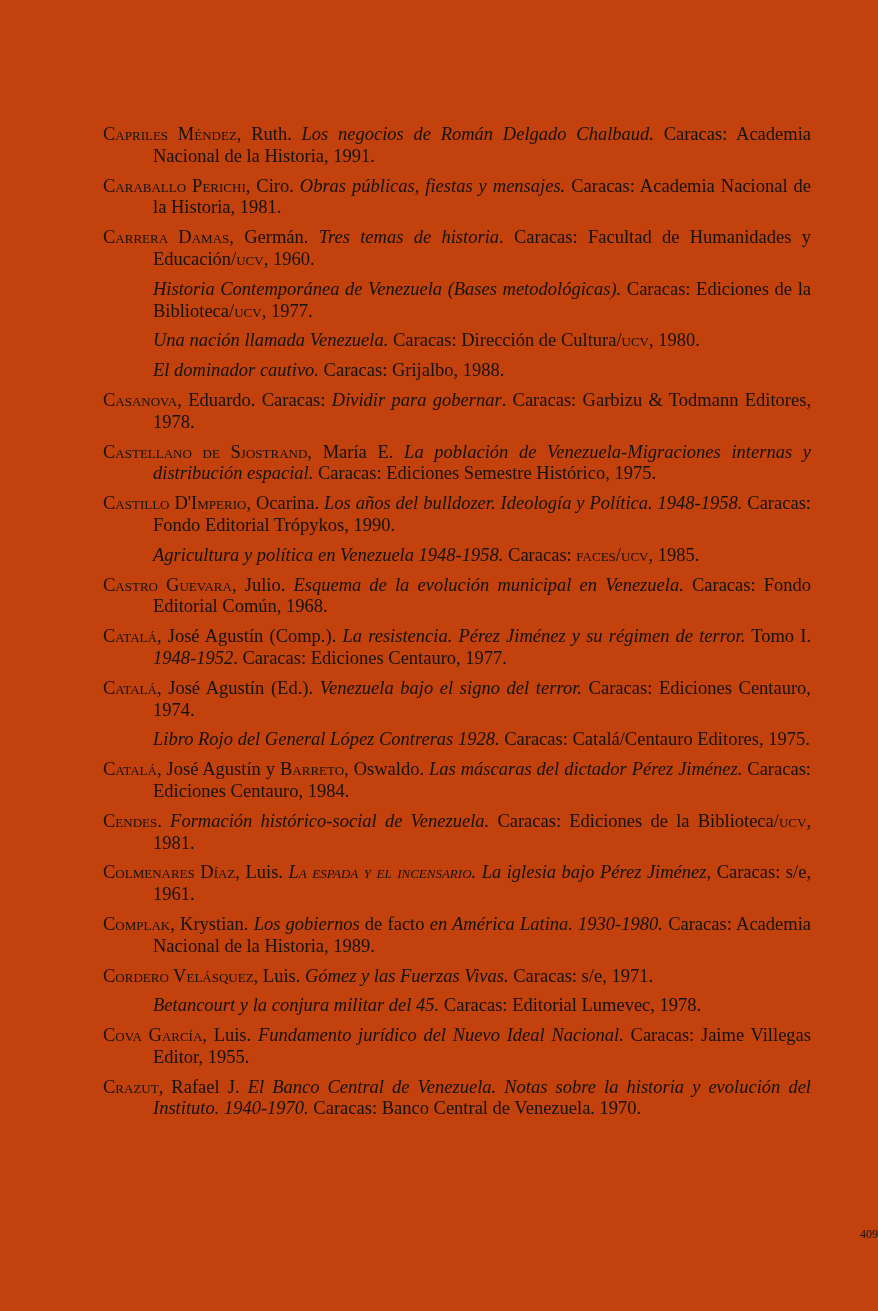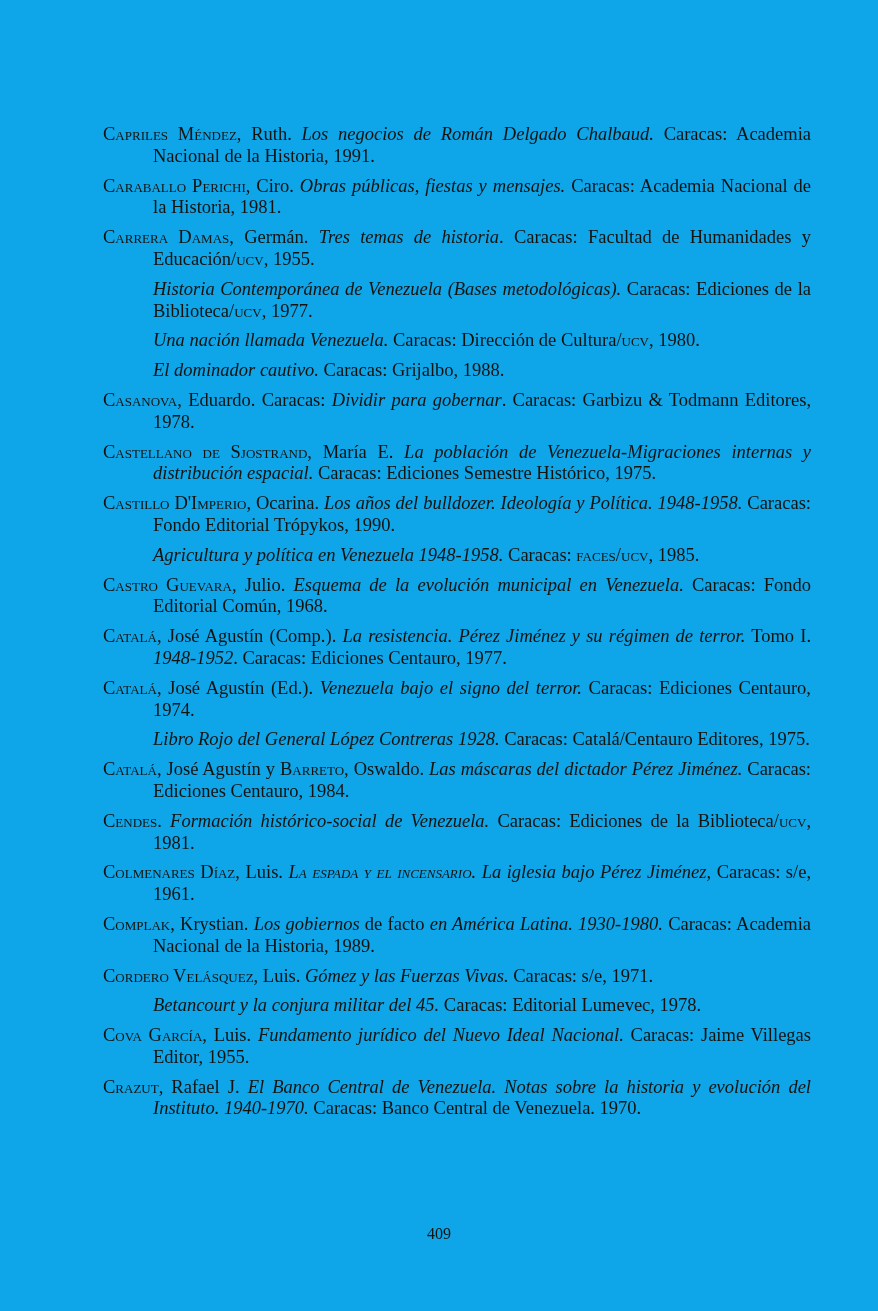--- a/index.html
+++ b/index.html
@@ -4,21 +4,21 @@
 <style>
   html, body {
     margin: 0;
     padding: 0;
     background: #fcfcfa;
   }
   .page {
     position: relative;
     width: 878px;
     height: 1311px;
-    background: #0ea5e9;
+    background: #c2410c;
     color: #151310;
     font-family: "Liberation Serif", serif;
     overflow: hidden;
   }
   .content {
     position: absolute;
     left: 103px;
     top: 124px;
     width: 708px;
   }
@@ -42,33 +42,33 @@
   }
   .s-isc {
     font-style: italic;
     font-variant: small-caps;
   }
   .pagenum {
     position: absolute;
     left: 0;
     right: 0;
     top: 1222px;
-    text-align: center;
-    font-size: 16px;
+    text-align: right;
+    font-size: 12px;
     line-height: 24px;
   }
 </style>
 </head>
 <body>
 
 <div class="page">
   <div class="content">
       <p class="entry"><span class="s-sc">Capriles Méndez</span><span class="s-r">, Ruth. </span><span class="s-i">Los negocios de Román Delgado Chalbaud.</span><span class="s-r"> Caracas: Academia Nacional de la Historia, 1991.</span></p>
       <p class="entry"><span class="s-sc">Caraballo Perichi</span><span class="s-r">, Ciro. </span><span class="s-i">Obras públicas, fiestas y mensajes.</span><span class="s-r"> Caracas: Academia Nacional de la Historia, 1981.</span></p>
-      <p class="entry"><span class="s-sc">Carrera Damas</span><span class="s-r">, Germán. </span><span class="s-i">Tres temas de historia</span><span class="s-r">. Caracas: Facultad de Humanidades y Educación/</span><span class="s-sc">ucv</span><span class="s-r">, 1955.</span></p>
+      <p class="entry"><span class="s-sc">Carrera Damas</span><span class="s-r">, Germán. </span><span class="s-i">Tres temas de historia</span><span class="s-r">. Caracas: Facultad de Humanidades y Educación/</span><span class="s-sc">ucv</span><span class="s-r">, 1960.</span></p>
       <p class="entry cont"><span class="s-i">Historia Contemporánea de Venezuela (Bases metodológicas).</span><span class="s-r"> Caracas: Ediciones de la Biblioteca/</span><span class="s-sc">ucv</span><span class="s-r">, 1977.</span></p>
       <p class="entry cont"><span class="s-i">Una nación llamada Venezuela.</span><span class="s-r"> Caracas: Dirección de Cultura/</span><span class="s-sc">ucv</span><span class="s-r">, 1980.</span></p>
       <p class="entry cont"><span class="s-i">El dominador cautivo.</span><span class="s-r"> Caracas: Grijalbo, 1988.</span></p>
       <p class="entry"><span class="s-sc">Casanova</span><span class="s-r">, Eduardo. Caracas: </span><span class="s-i">Dividir para gobernar</span><span class="s-r">. Caracas: Garbizu &amp; Todmann Editores, 1978.</span></p>
       <p class="entry"><span class="s-sc">Castellano de Sjostrand</span><span class="s-r">, María E. </span><span class="s-i">La población de Venezuela-Migraciones internas y distribución espacial.</span><span class="s-r"> Caracas: Ediciones Semestre Histórico, 1975.</span></p>
       <p class="entry"><span class="s-sc">Castillo D'Imperio</span><span class="s-r">, Ocarina. </span><span class="s-i">Los años del bulldozer. Ideología y Política. 1948-1958.</span><span class="s-r"> Caracas: Fondo Editorial Trópykos, 1990.</span></p>
       <p class="entry cont"><span class="s-i">Agricultura y política en Venezuela 1948-1958.</span><span class="s-r"> Caracas: </span><span class="s-sc">faces</span><span class="s-r">/</span><span class="s-sc">ucv</span><span class="s-r">, 1985.</span></p>
       <p class="entry"><span class="s-sc">Castro Guevara</span><span class="s-r">, Julio. </span><span class="s-i">Esquema de la evolución municipal en Venezuela.</span><span class="s-r"> Caracas: Fondo Editorial Común, 1968.</span></p>
       <p class="entry"><span class="s-sc">Catalá</span><span class="s-r">, José Agustín (Comp.). </span><span class="s-i">La resistencia. Pérez Jiménez y su régimen de terror.</span><span class="s-r"> Tomo I. </span><span class="s-i">1948-1952</span><span class="s-r">. Caracas: Ediciones Centauro, 1977.</span></p>
       <p class="entry"><span class="s-sc">Catalá</span><span class="s-r">, José Agustín (Ed.). </span><span class="s-i">Venezuela bajo el signo del terror.</span><span class="s-r"> Caracas: Ediciones Centauro, 1974.</span></p>

